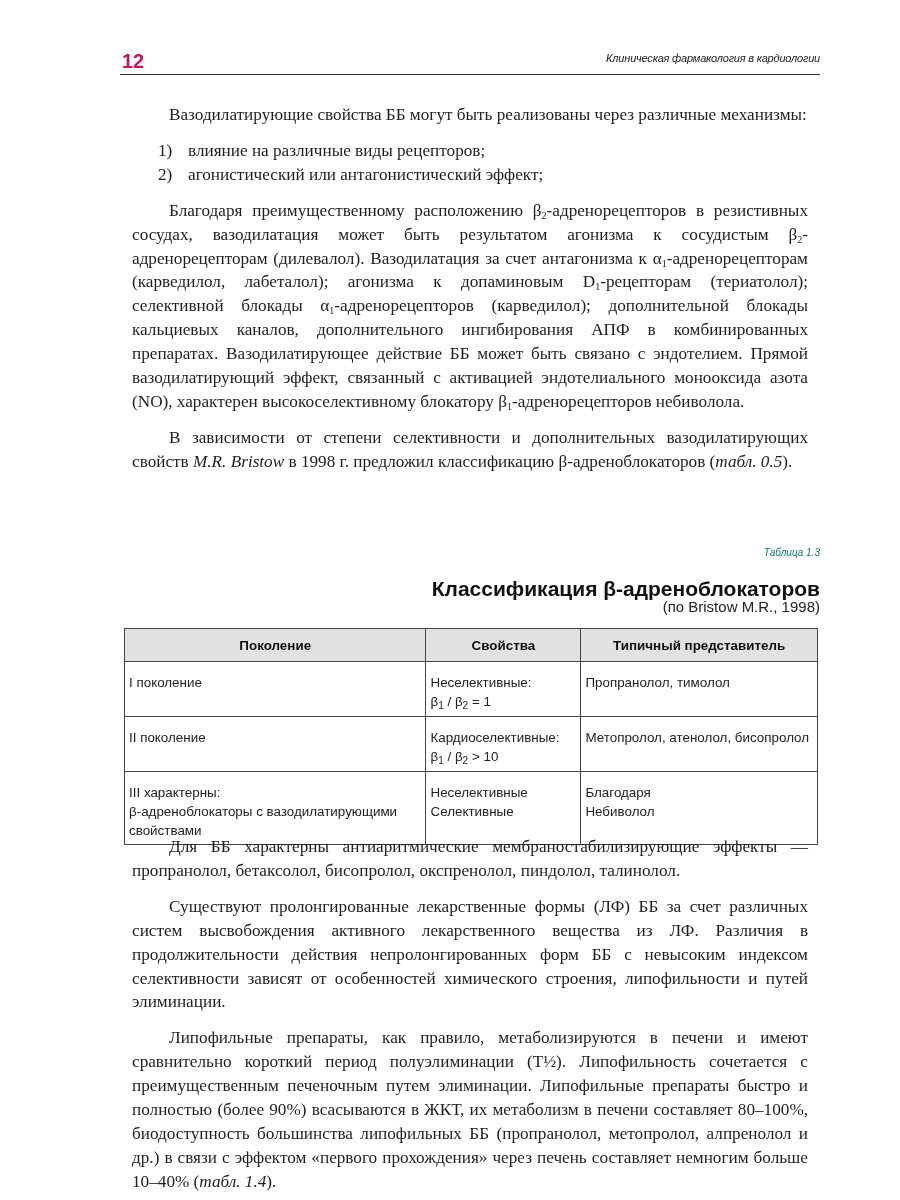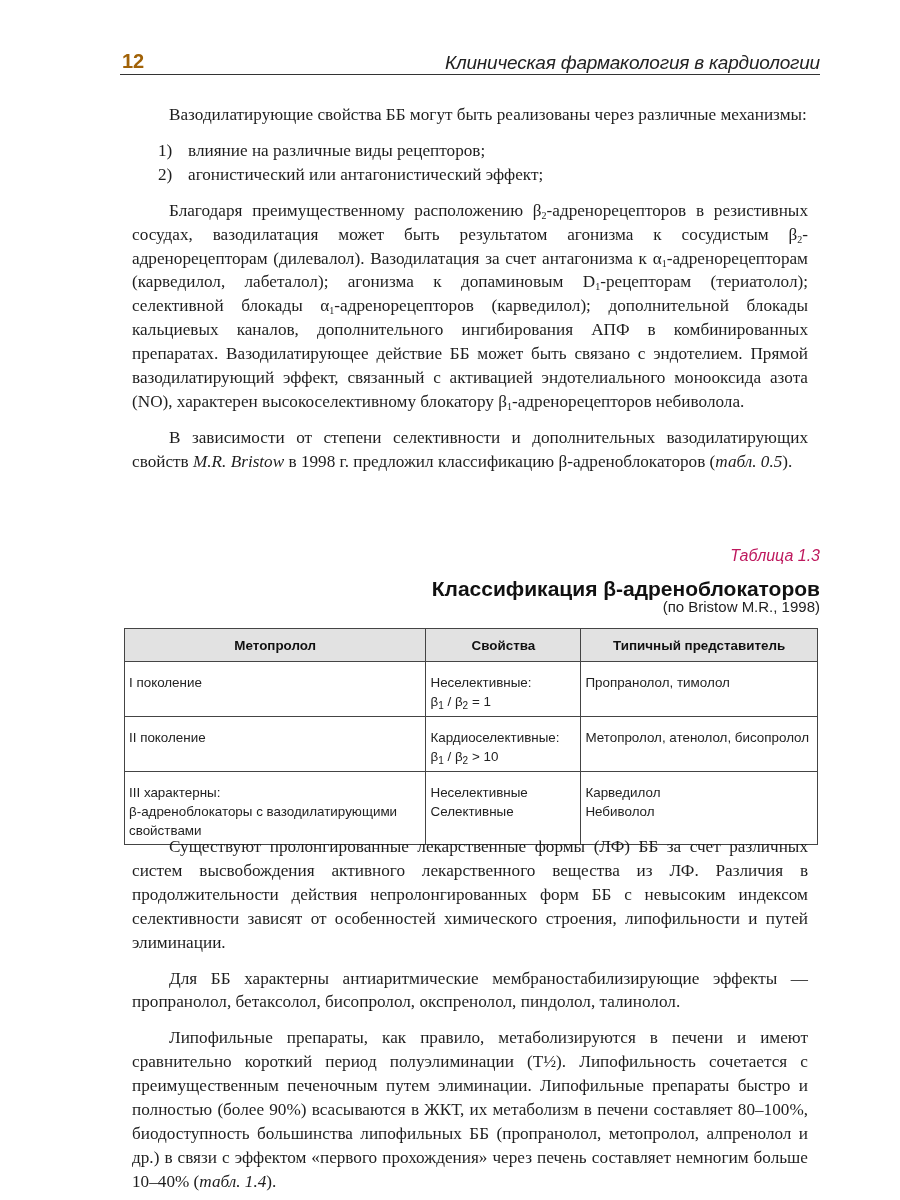--- a/index.html
+++ b/index.html
@@ -28,27 +28,27 @@
       height: 28px;
       border-bottom: 1.5px solid #333;
       font-family: "Liberation Sans", sans-serif;
     }
     .page-number {
       position: absolute;
       left: 2px;
       top: 4px;
       font-size: 20px;
       font-weight: bold;
-      color: #a16207;
+      color: #be185d;
     }
     .running-title {
       position: absolute;
       right: 0;
       top: 6px;
-      font-size: 19px;
+      font-size: 11px;
       font-style: italic;
       color: #222;
       letter-spacing: -0.2px;
     }
     .body-text {
       position: absolute;
       left: 0;
       width: 700px;
       font-family: "Liberation Serif", serif;
       font-size: 17.2px;
@@ -79,22 +79,22 @@
       line-height: 0;
     }
     .it { font-style: italic; }
 
     .table-label {
       position: absolute;
       right: 0;
       top: 547px;
       font-family: "Liberation Sans", sans-serif;
       font-style: italic;
-      font-size: 16px;
-      color: #be185d;
+      font-size: 10px;
+      color: #0f766e;
     }
     .table-title {
       position: absolute;
       left: 0;
       width: 700px;
       top: 577px;
       text-align: right;
       font-family: "Liberation Sans", sans-serif;
       font-weight: bold;
       font-size: 21px;
@@ -168,43 +168,43 @@
   <div class="table-subtitle">(по Bristow M.R., 1998)</div>
 
   <table class="classif">
     <colgroup>
         <col class="c1">
         <col class="c2">
         <col class="c3">
       </colgroup>
     <thead>
       <tr>
-        <th>Метопролол</th>
+        <th>Поколение</th>
         <th>Свойства</th>
         <th>Типичный представитель</th>
       </tr>
     </thead>
     <tbody>
       <tr class="row1">
         <td><span>I поколение</span></td>
         <td><span>Неселективные:</span><br>β<sub>1</sub> / β<sub>2</sub> <span>= 1</span></td>
         <td><span>Пропранолол, тимолол</span></td>
       </tr>
       <tr class="row2">
         <td><span>II поколение</span></td>
         <td><span>Кардиоселективные:</span><br>β<sub>1</sub> / β<sub>2</sub> <span>&gt; 10</span></td>
         <td><span>Метопролол, атенолол, бисопролол</span></td>
       </tr>
       <tr class="row3">
         <td><span>III характерны:</span><br><span>β-адреноблокаторы с вазодилатирующими свойствами</span></td>
         <td><span>Неселективные</span><br><span>Селективные</span></td>
-        <td><span>Карведилол</span><br><span>Небиволол</span></td>
+        <td><span>Благодаря</span><br><span>Небиволол</span></td>
       </tr>
     </tbody>
   </table>
 
   <div class="body-text" style="top:823px;">
+    <p>Для ББ характерны антиаритмические мембраностабилизирующие эффекты — пропранолол, бетаксолол, бисопролол, окспренолол, пиндолол, талинолол.</p>
     <p>Существуют пролонгированные лекарственные формы (ЛФ) ББ за счет различных систем высвобождения активного лекарственного вещества из ЛФ. Различия в продолжительности действия непролонгированных форм ББ с невысоким индексом селективности зависят от особенностей химического строения, липофильности и путей элиминации.</p>
-    <p>Для ББ характерны антиаритмические мембраностабилизирующие эффекты — пропранолол, бетаксолол, бисопролол, окспренолол, пиндолол, талинолол.</p>
     <p><span>Липофильные препараты, как правило, метаболизируются в печени и имеют сравнительно короткий период полуэлиминации (T½). Липофильность сочетается с преимущественным печеночным путем элиминации. Липофильные препараты быстро и полностью (более 90%) всасываются в ЖКТ, их метаболизм в печени составляет 80–100%, биодоступность большинства липофильных ББ (пропранолол, метопролол, алпренолол и др.) в связи с эффектом «первого прохождения» через печень составляет немногим больше 10–40% (</span><span class="it">табл. 1.4</span><span>).</span></p>
   </div>
 
 </div>
 
 </body></html>

